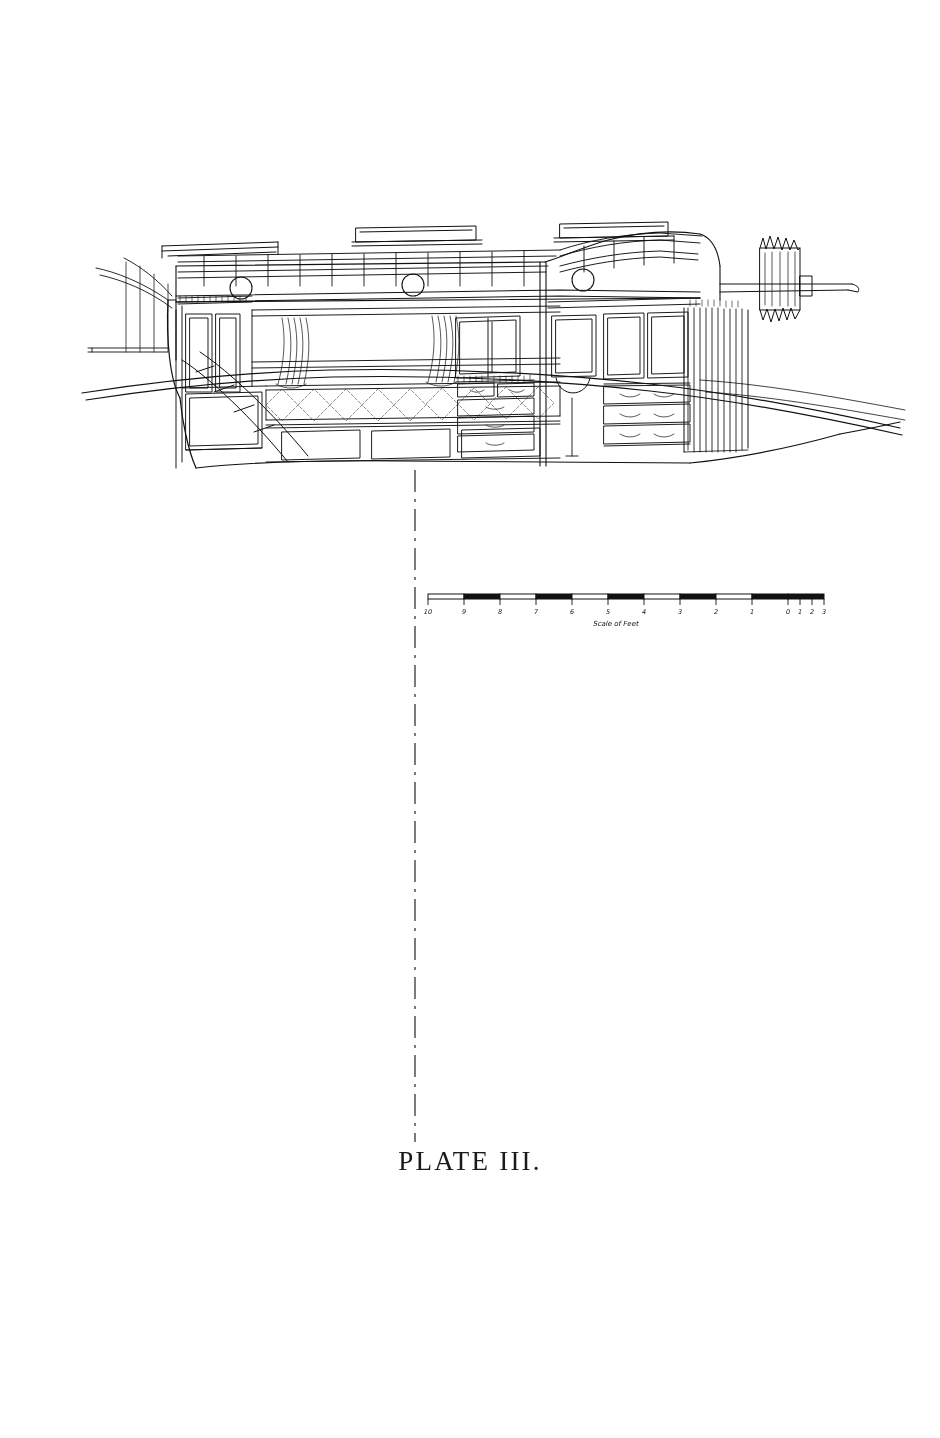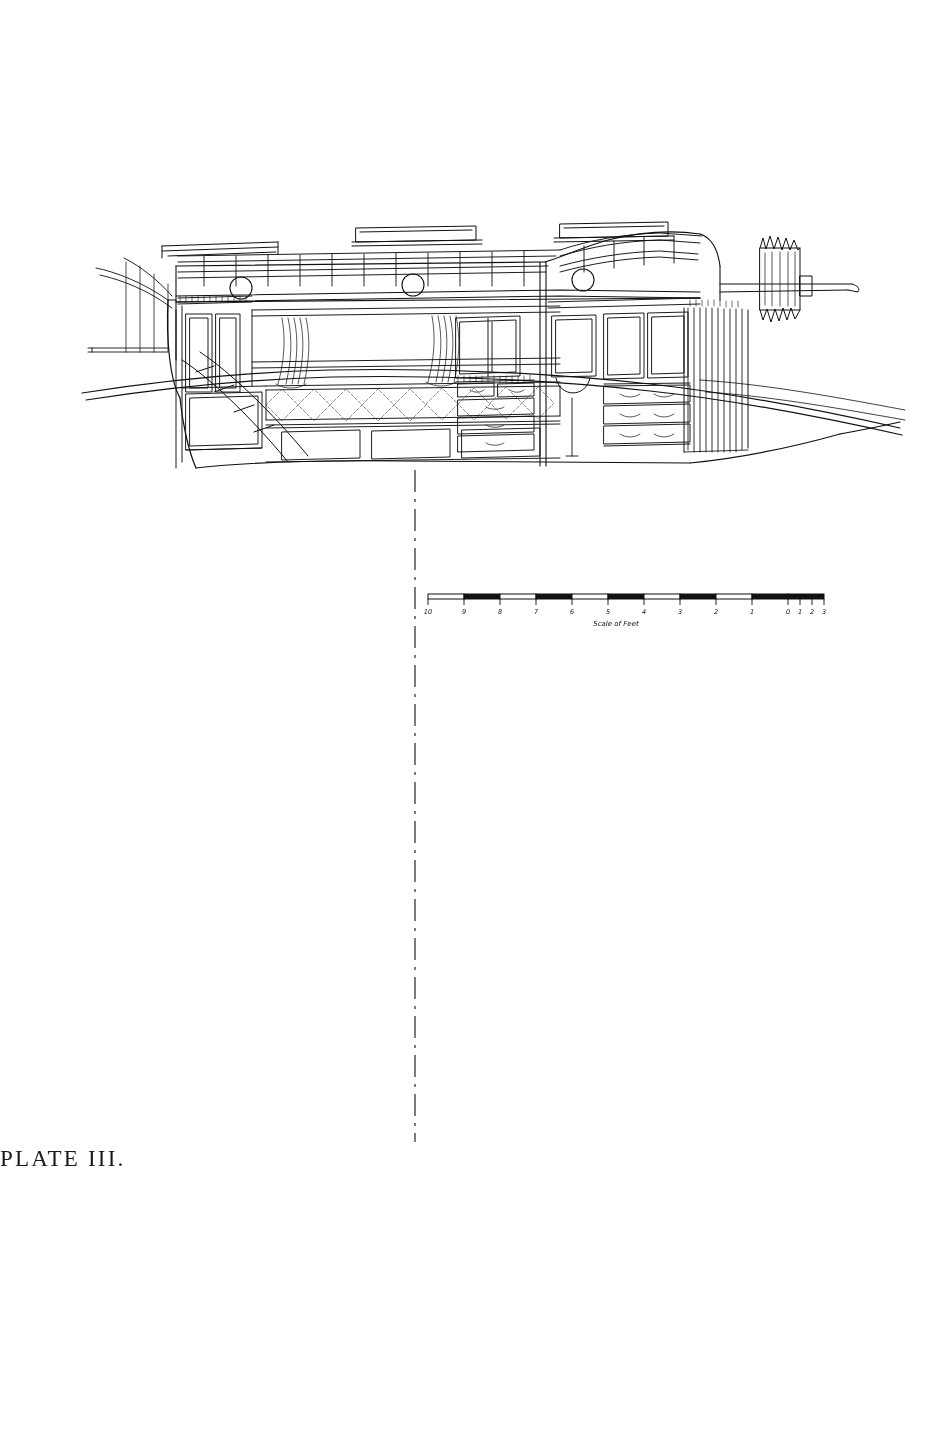--- a/index.html
+++ b/index.html
@@ -8,22 +8,23 @@
     width:940px;height:1438px;
     font-family:"Liberation Serif",serif;
     color:#111;
     overflow:hidden;
     position:relative;
   }
   #sheet{position:absolute;inset:0;background:#fff;padding-left:20px;}
   svg{display:block;}
   .plate-title{
     position:absolute;left:0;right:0;top:1146px;
+    text-align:center;
     font-family:"Liberation Serif",serif;
-    font-size:23px;letter-spacing:2.2px;
+    font-size:27px;letter-spacing:2.2px;
     color:#1a1a1a;
   }
   text.lbl{
     font-family:"DejaVu Sans",sans-serif;
     font-size:8.4px;
     letter-spacing:0.9px;
     fill:#111;
   }
   text.lbl-sm{
     font-family:"DejaVu Sans",sans-serif;

